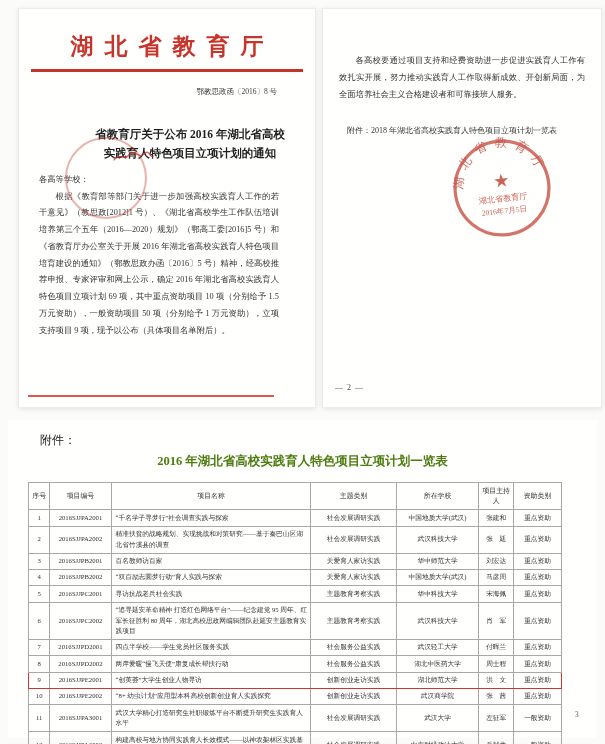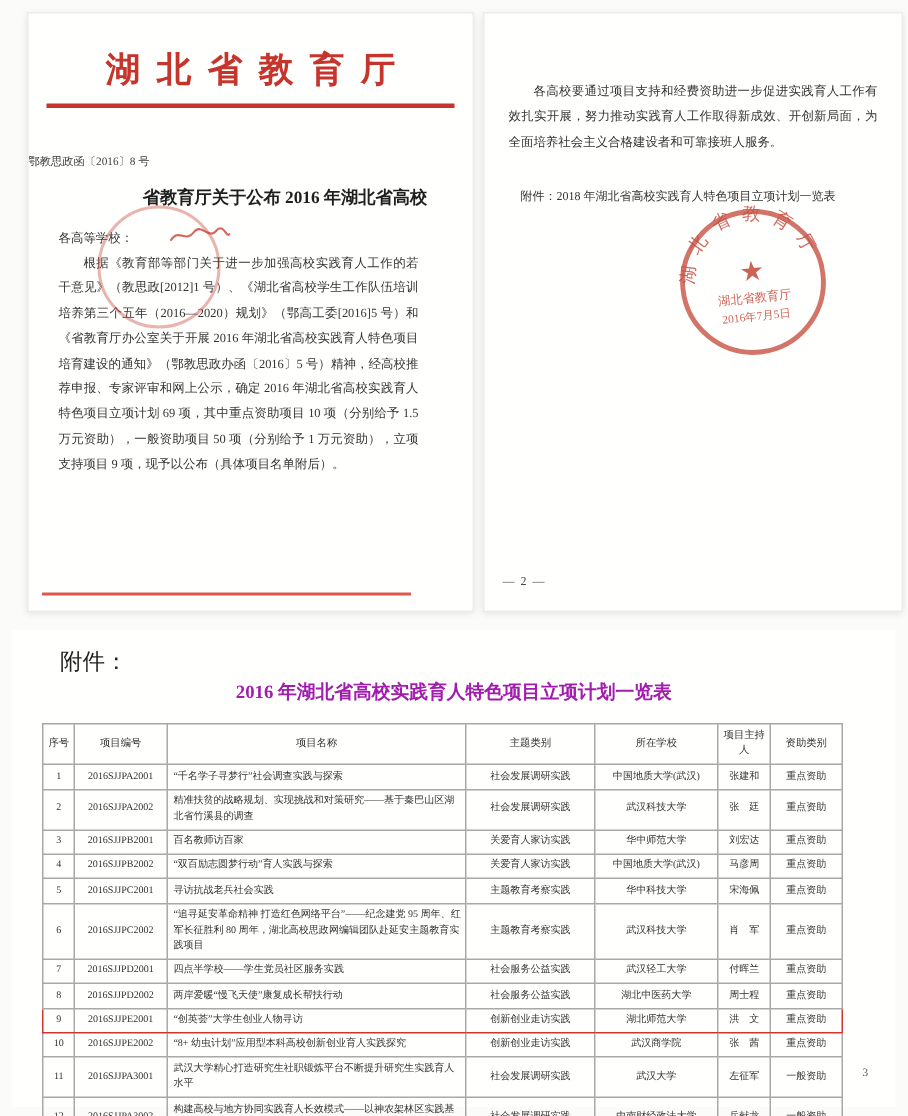--- a/index.html
+++ b/index.html
@@ -18,42 +18,42 @@
     box-shadow:0 1px 5px rgba(0,0,0,.10);
   }
   
   .page1 { left:18px; top:8px; width:298px; height:400px; }
   .agency {
     margin-top:22px; text-align:center;
     color:#c5352c; font-weight:bold; font-size:23px;
     letter-spacing:11px; text-indent:11px; white-space:nowrap;
   }
   .red-rule { margin:7px auto 0; width:272px; height:3px; background:#c5352c; }
-  .doc-number { margin-top:31px; padding-right:38px; text-align:left; font-size:7.5px; color:#3c3c3c; }
-  .doc-title { margin-top:10px; text-align:center; font-size:11.5px; font-weight:bold; line-height:1.65; color:#1f1f1f;padding-left:46px; }
+  .doc-number { margin-top:15px; padding-right:38px; text-align:right; font-size:7.5px; color:#3c3c3c; }
+  .doc-title { margin-top:28px; text-align:center; font-size:11.5px; font-weight:bold; line-height:1.65; color:#1f1f1f;padding-left:46px; }
   .body-block { margin:9px 36px 0 20px; font-size:8.3px; line-height:2.02; text-align:justify; color:#343434; }
   .salutation { text-indent:0; }
   .para { text-indent:2em; }
   .footer-line { position:absolute; left:9px; bottom:10px; width:246px; height:2px; background:#e0564c; }
   .partial-seal {
     position:absolute; left:46px; top:128px; width:82px; height:82px;
     border:2px solid rgba(198,56,46,.38); border-radius:50%;
     pointer-events:none;
   }
   .red-scribble { position:absolute; left:92px; top:139px; width:44px; height:18px; }
   
   .page2 { left:322px; top:8px; width:280px; height:400px; }
   .p2-para { margin:44px 16px 11px 16px; font-size:8.3px; line-height:2.02; text-align:justify; text-indent:2em; color:#343434; }
   .attach-line { margin:20px 16px 0 16px; font-size:8px; line-height:1.9; text-indent:1em; color:#343434; }
   .seal-box { position:absolute; left:128px; top:128px; width:102px; height:102px; transform:rotate(-6deg); opacity:.88; }
   .p2-pagenum { position:absolute; left:12px; top:374px; font-size:8px; letter-spacing:1px; color:#444; }
   
   .page3 { left:8px; top:420px; width:589px; height:318px; box-shadow:none; border:none; background:#fffffe; }
-  .attach-label { position:absolute; left:32px; top:12px; font-size:15px; color:#222; }
-  .table-title { position:absolute; left:0; top:33px; width:100%; text-align:center; font-size:12.5px; font-weight:bold; color:#a21caf; }
+  .attach-label { position:absolute; left:32px; top:12px; font-size:12px; color:#222; }
+  .table-title { position:absolute; left:0; top:33px; width:100%; text-align:center; font-size:12.5px; font-weight:bold; color:#4d7c0f; }
   .proj-table {
     position:absolute; left:20px; top:62px; width:534px;
     border-collapse:collapse; table-layout:fixed;
     font-size:6.7px; color:#333;
     font-family:"Liberation Serif","DejaVu Serif",serif;
   }
   .proj-table th, .proj-table td {
     border:1px solid #a8a8a8; padding:2.5px 2px;
     text-align:center; vertical-align:middle; line-height:1.55;
     font-weight:normal; word-break:break-all;
@@ -67,20 +67,21 @@
 </style>
 </head>
 <body>
 
 <div class="sheet page1">
   <div class="agency">湖北省教育厅</div>
   <div class="red-rule"></div>
   <div class="doc-number">鄂教思政函〔2016〕8 号</div>
   <div class="doc-title">
     <div>省教育厅关于公布 2016 年湖北省高校</div>
+    <div>实践育人特色项目立项计划的通知</div>
   </div>
   <div class="body-block">
     <div class="salutation">各高等学校：</div>
     <div class="para">根据《教育部等部门关于进一步加强高校实践育人工作的若干意见》（教思政[2012]1 号）、《湖北省高校学生工作队伍培训培养第三个五年（2016—2020）规划》（鄂高工委[2016]5 号）和《省教育厅办公室关于开展 2016 年湖北省高校实践育人特色项目培育建设的通知》（鄂教思政办函〔2016〕5 号）精神，经高校推荐申报、专家评审和网上公示，确定 2016 年湖北省高校实践育人特色项目立项计划 69 项，其中重点资助项目 10 项（分别给予 1.5 万元资助），一般资助项目 50 项（分别给予 1 万元资助），立项支持项目 9 项，现予以公布（具体项目名单附后）。</div>
   </div>
   <div class="partial-seal"></div>
   <svg class="red-scribble" viewBox="0 0 44 18">
     <path d="M3 12 C8 4, 13 14, 18 7 S28 12, 33 6 S40 11, 42 8" fill="none" stroke="rgba(200,50,40,.75)" stroke-width="1.4" stroke-linecap="round"></path>
   </svg>
   <div class="footer-line"></div>

